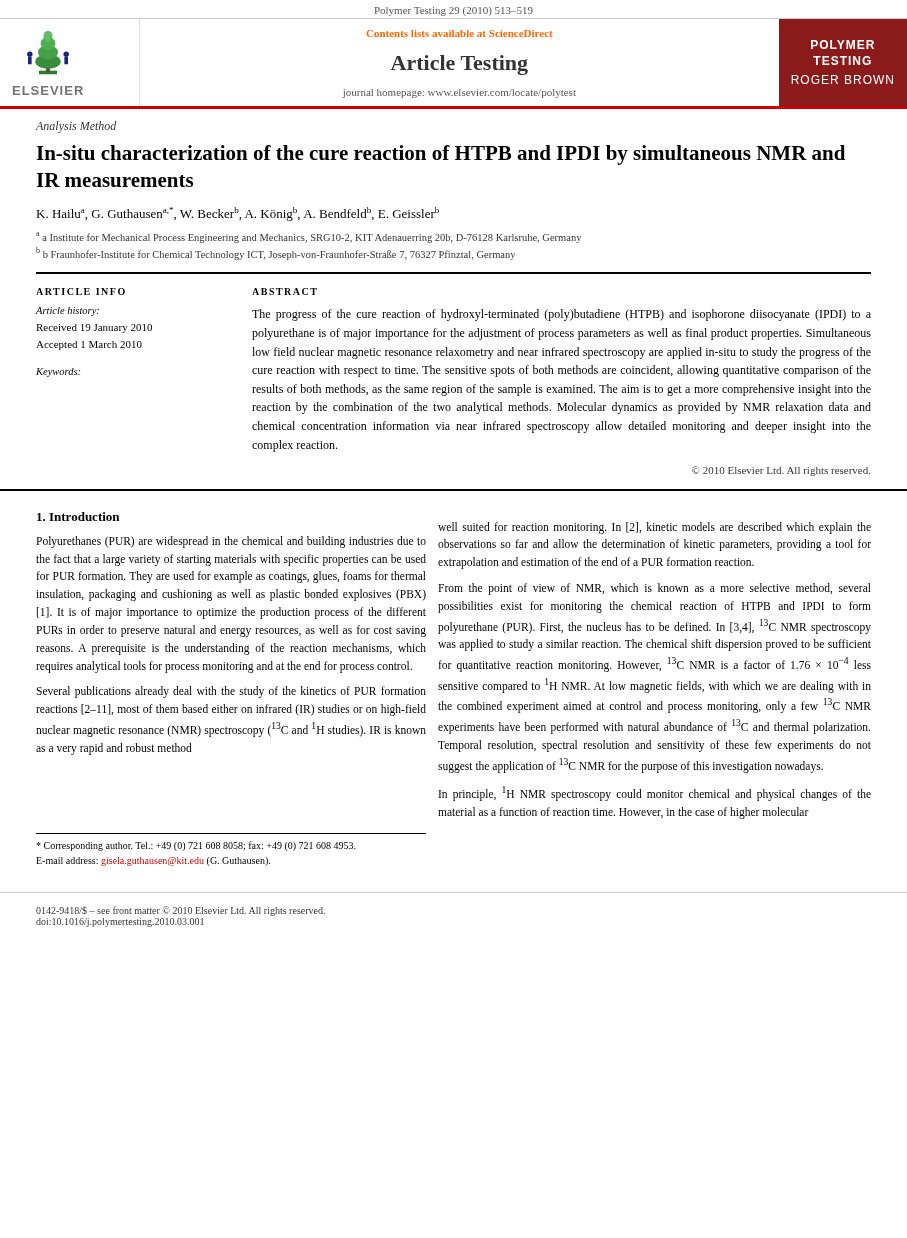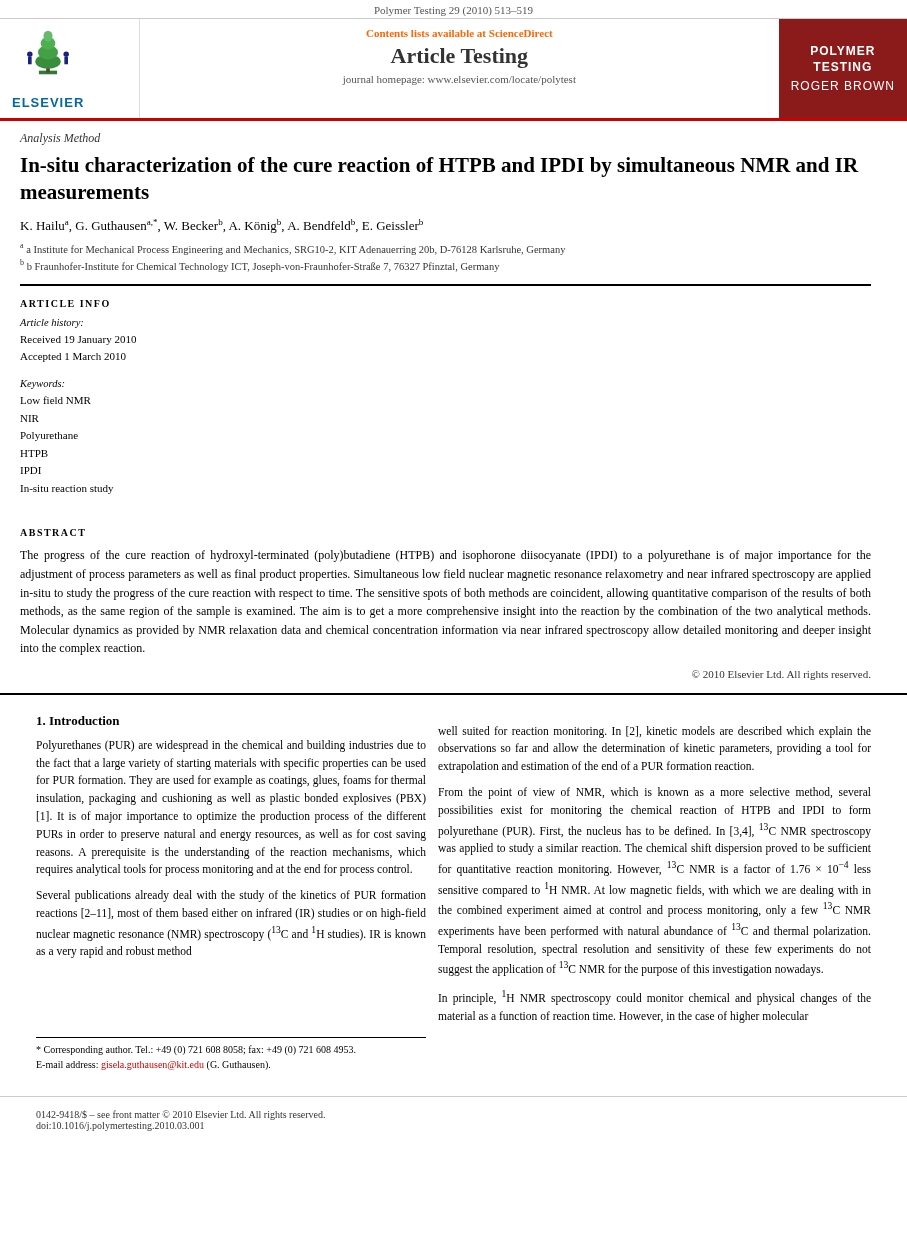--- a/index.html
+++ b/index.html
@@ -41,31 +41,31 @@
       flex-direction: column;
       align-items: center;
     }
     .elsevier-tree {
       width: 60px;
       height: 50px;
     }
     .elsevier-wordmark {
       font-size: 13px;
       font-weight: bold;
-      color: #0369a1;
+      color: #737373;
       letter-spacing: 1px;
-      margin-top: 18px;
+      margin-top: 6px;
       font-family: Arial, sans-serif;
     }
     .journal-header-center {
       flex: 1;
       display: flex;
       flex-direction: column;
       align-items: center;
-      justify-content: flex-start;
+      justify-content: space-between;
       padding: 8px;
     }
     .sciencedirect-link {
       font-size: 11px;
       color: #555;
       margin-bottom: 4px;
     }
     .sciencedirect-link span {
       color: #f60;
       font-weight: bold;
@@ -100,21 +100,21 @@
       text-align: center;
     }
     .journal-badge-subtitle {
       font-size: 12px;
       letter-spacing: 1px;
       margin-top: 4px;
     }
 
     
     .article-section {
-      padding: 10px 36px 0 20px;
+      padding: 10px 36px 0 36px;
     }
 
     .analysis-method-label {
       font-size: 12px;
       font-style: italic;
       color: #333;
       margin-bottom: 6px;
     }
 
     .article-title {
@@ -144,21 +144,20 @@
       font-size: 8px;
     }
 
     
     .two-column {
       display: flex;
       gap: 16px;
       border-top: 2px solid #000;
       padding-top: 10px;
       margin-top: 4px;
-      flex-direction: column;
     }
 
     .article-info-col {
       width: 200px;
       min-width: 200px;
       font-size: 11px;
       line-height: 1.5;
     }
 
     .article-info-section {
@@ -316,28 +315,20 @@
   <div class="two-column">
     <div class="article-info-col">
       <div class="article-info-section">
         <div class="section-header">ARTICLE INFO</div>
         <div class="label italic">Article history:</div>
         <div>Received 19 January 2010</div>
         <div>Accepted 1 March 2010</div>
       </div>
       <div class="article-info-section">
         <div class="label italic">Keywords:</div>
-        <ul class="keywords-list">
-          <li>Low field NMR</li>
-          <li>NIR</li>
-          <li>Polyurethane</li>
-          <li>HTPB</li>
-          <li>IPDI</li>
-          <li>In-situ reaction study</li>
-        </ul>
       </div>
     </div>
     <div class="abstract-col">
       <div class="section-header">ABSTRACT</div>
       <div class="abstract-text">The progress of the cure reaction of hydroxyl-terminated (poly)butadiene (HTPB) and isophorone diisocyanate (IPDI) to a polyurethane is of major importance for the adjustment of process parameters as well as final product properties. Simultaneous low field nuclear magnetic resonance relaxometry and near infrared spectroscopy are applied in-situ to study the progress of the cure reaction with respect to time. The sensitive spots of both methods are coincident, allowing quantitative comparison of the results of both methods, as the same region of the sample is examined. The aim is to get a more comprehensive insight into the reaction by the combination of the two analytical methods. Molecular dynamics as provided by NMR relaxation data and chemical concentration information via near infrared spectroscopy allow detailed monitoring and deeper insight into the complex reaction.</div>
       <div class="copyright-line">© 2010 Elsevier Ltd. All rights reserved.</div>
     </div>
   </div>
 </div>
 

